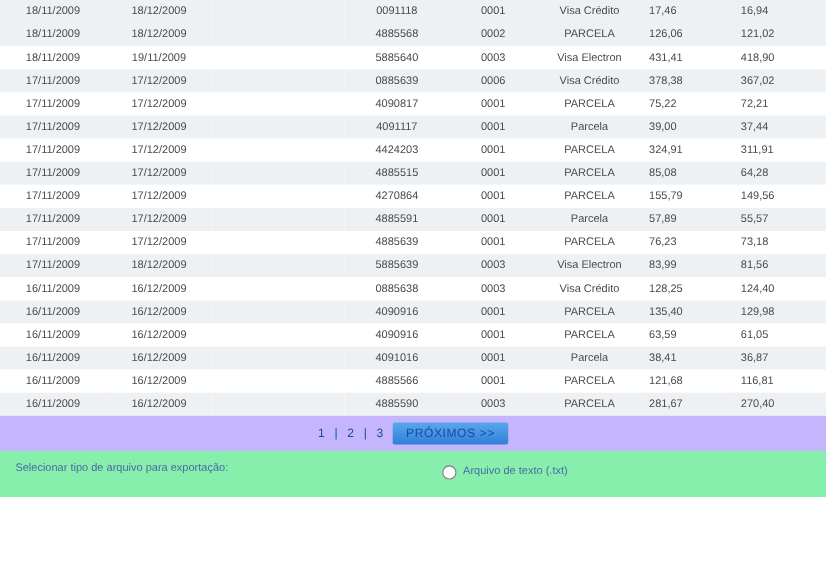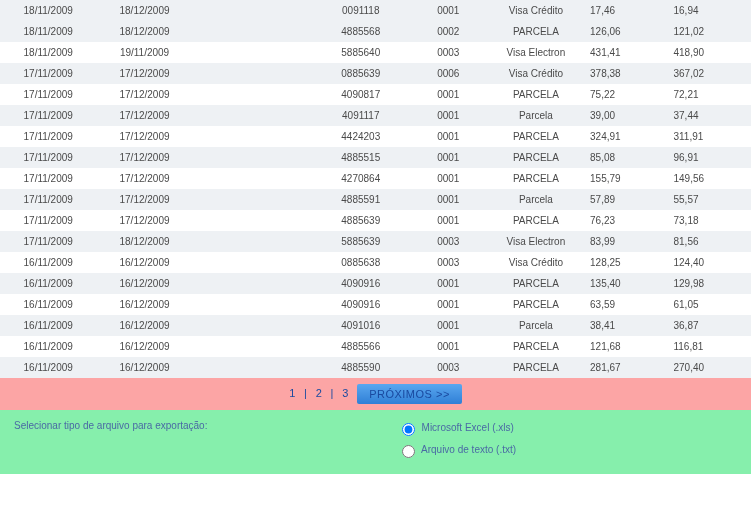--- a/index.html
+++ b/index.html
@@ -3,21 +3,21 @@
 <meta charset="utf-8">
 <style>
 body{margin:0;font-family:Verdana,Arial,sans-serif;font-size:10px;color:#4a4a4a;background:#fff}
 .container{width:751px}
 table{width:100%;border-collapse:collapse}
 td{padding:5px 6px;text-align:center;vertical-align:middle;white-space:nowrap}
 tr.shade td{background:#eef1f4}
 tr.plain td{background:#fff}
 td.money{text-align:left;padding-right:10px}
 td.bold{font-weight:normal}
-.pager{text-align:center;padding:6px 0;background:#fca5a5}
+.pager{text-align:center;padding:6px 0;background:#c4b5fd}
 .pager a,.pager span{color:#1a4aa0;font-size:11px;text-decoration:none;margin:0 3px}
 .pager .sep{color:#1a4aa0}
 .btn-next{display:inline-block;background:linear-gradient(#5aa7ef,#2f7fd6);color:#fff;font-size:9px;padding:4px 12px;border-radius:2px;vertical-align:middle;margin-left:8px;letter-spacing:0.5px}
 .export-box{background:#86efac;padding:10px 14px;font-size:10px;color:#4a6aa4}
 .export-box .label{display:inline-block;width:380px;vertical-align:top;color:#4a6aa4}
 .export-box .opts{display:inline-block;vertical-align:top;color:#4a6aa4}
 .export-box .opt{margin-bottom:6px}
 .export-box input{vertical-align:middle;margin-right:4px}
 .col-date{width:70px}
 .col-empty{width:90px}
@@ -103,21 +103,21 @@
           <td class="col-val money">311,91</td>
         </tr>
         <tr class="shade">
           <td class="col-date">17/11/2009</td>
           <td class="col-date">17/12/2009</td>
           <td class="col-empty"></td>
           <td class="col-doc bold">4885515</td>
           <td class="col-seq">0001</td>
           <td class="col-type">PARCELA</td>
           <td class="col-val money">85,08</td>
-          <td class="col-val money">96,91</td>
+          <td class="col-val money">64,28</td>
         </tr>
         <tr class="plain">
           <td class="col-date">17/11/2009</td>
           <td class="col-date">17/12/2009</td>
           <td class="col-empty"></td>
           <td class="col-doc bold">4270864</td>
           <td class="col-seq">0001</td>
           <td class="col-type">PARCELA</td>
           <td class="col-val money">155,79</td>
           <td class="col-val money">149,56</td>
@@ -221,23 +221,19 @@
   <a href="#">2</a>
   <span class="sep">|</span>
   <a href="#">3</a>
   <span class="btn-next">PRÓXIMOS &gt;&gt;</span>
 </div>
 
 <div class="export-box">
   <span class="label">Selecionar tipo de arquivo para exportação:</span>
   <span class="opts">
     <div class="opt">
-      <input type="radio" name="exp" checked="" style="">
-      <span>Microsoft Excel (.xls)</span>
-    </div>
-    <div class="opt">
       <input type="radio" name="exp" style="">
       <span>Arquivo de texto (.txt)</span>
     </div>
   </span>
 </div>
 
 </div>
 
 </body></html>

